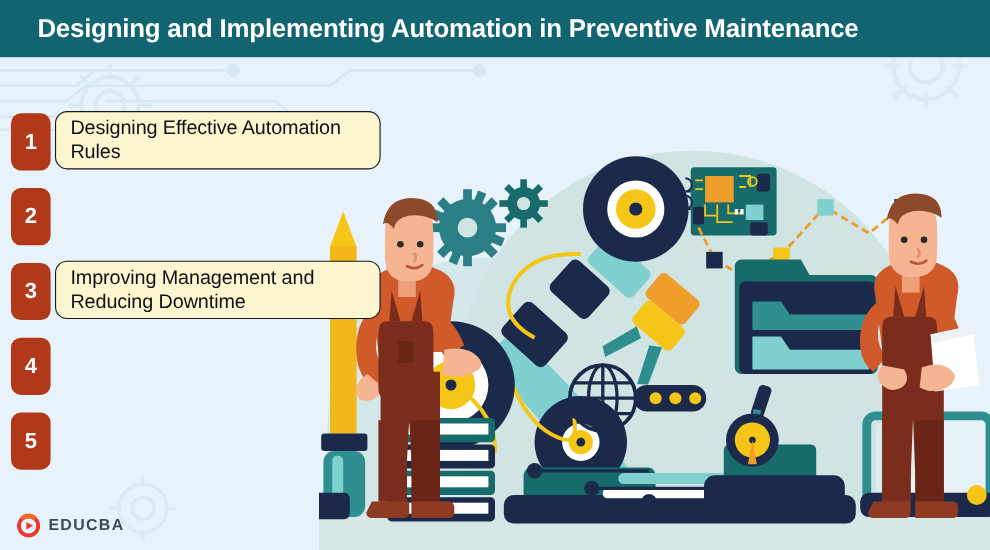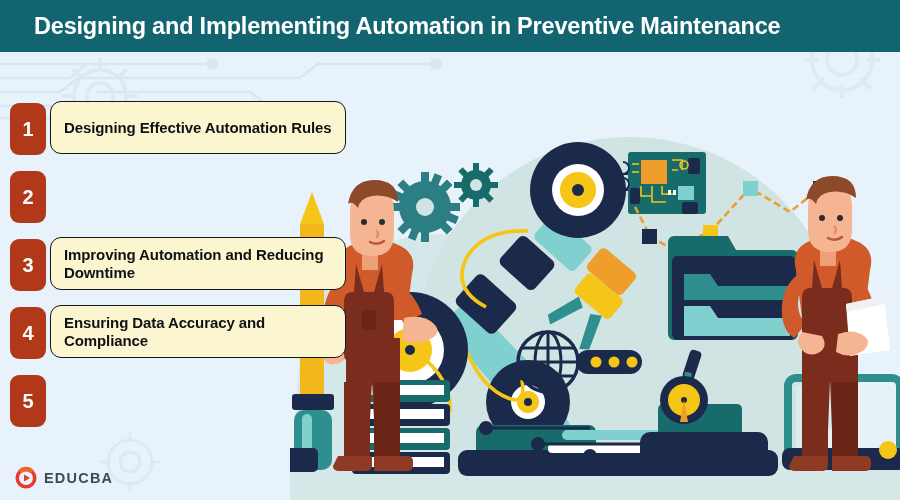--- a/index.html
+++ b/index.html
@@ -35,21 +35,21 @@
     display:flex;align-items:center;justify-content:center;
     color:#fff;font-size:20px;font-weight:bold;
   }
   .card{
     position:absolute;left:50px;top:3px;width:296px;height:53px;
     background:#fbf6d0;border:1.6px solid #15171a;border-radius:11px;
     display:flex;align-items:center;
     box-sizing:border-box;padding:0 0 0 13px;
   }
   .card-text{
-    color:#101114;font-size:15px;font-weight:bold;line-height:1.2;
+    color:#101114;font-size:18px;font-weight:normal;line-height:1.2;
     letter-spacing:-0.1px;
   }
 
   
   #logo{position:absolute;left:14px;top:466px;display:flex;align-items:center;gap:6px;}
   #logo-text{color:#3e4b55;font-size:14.5px;font-weight:bold;letter-spacing:1.2px;}
 </style>
 </head>
 <body>
 
@@ -356,29 +356,26 @@
       </div>
     </div>
 
     <div class="row">
       <div class="badge">2</div>
     </div>
 
     <div class="row">
       <div class="badge">3</div>
       <div class="card">
-        <div class="card-text">Improving Automation and Reducing Downtime</div>
+        <div class="card-text">Improving Management and Reducing Downtime</div>
       </div>
     </div>
 
     <div class="row">
       <div class="badge">4</div>
-      <div class="card">
-        <div class="card-text">Ensuring Data Accuracy and Compliance</div>
-      </div>
     </div>
 
     <div class="row">
       <div class="badge">5</div>
     </div>
 
   </div>
 
   <div id="logo">
     <svg width="24" height="24" viewBox="0 0 24 24">

